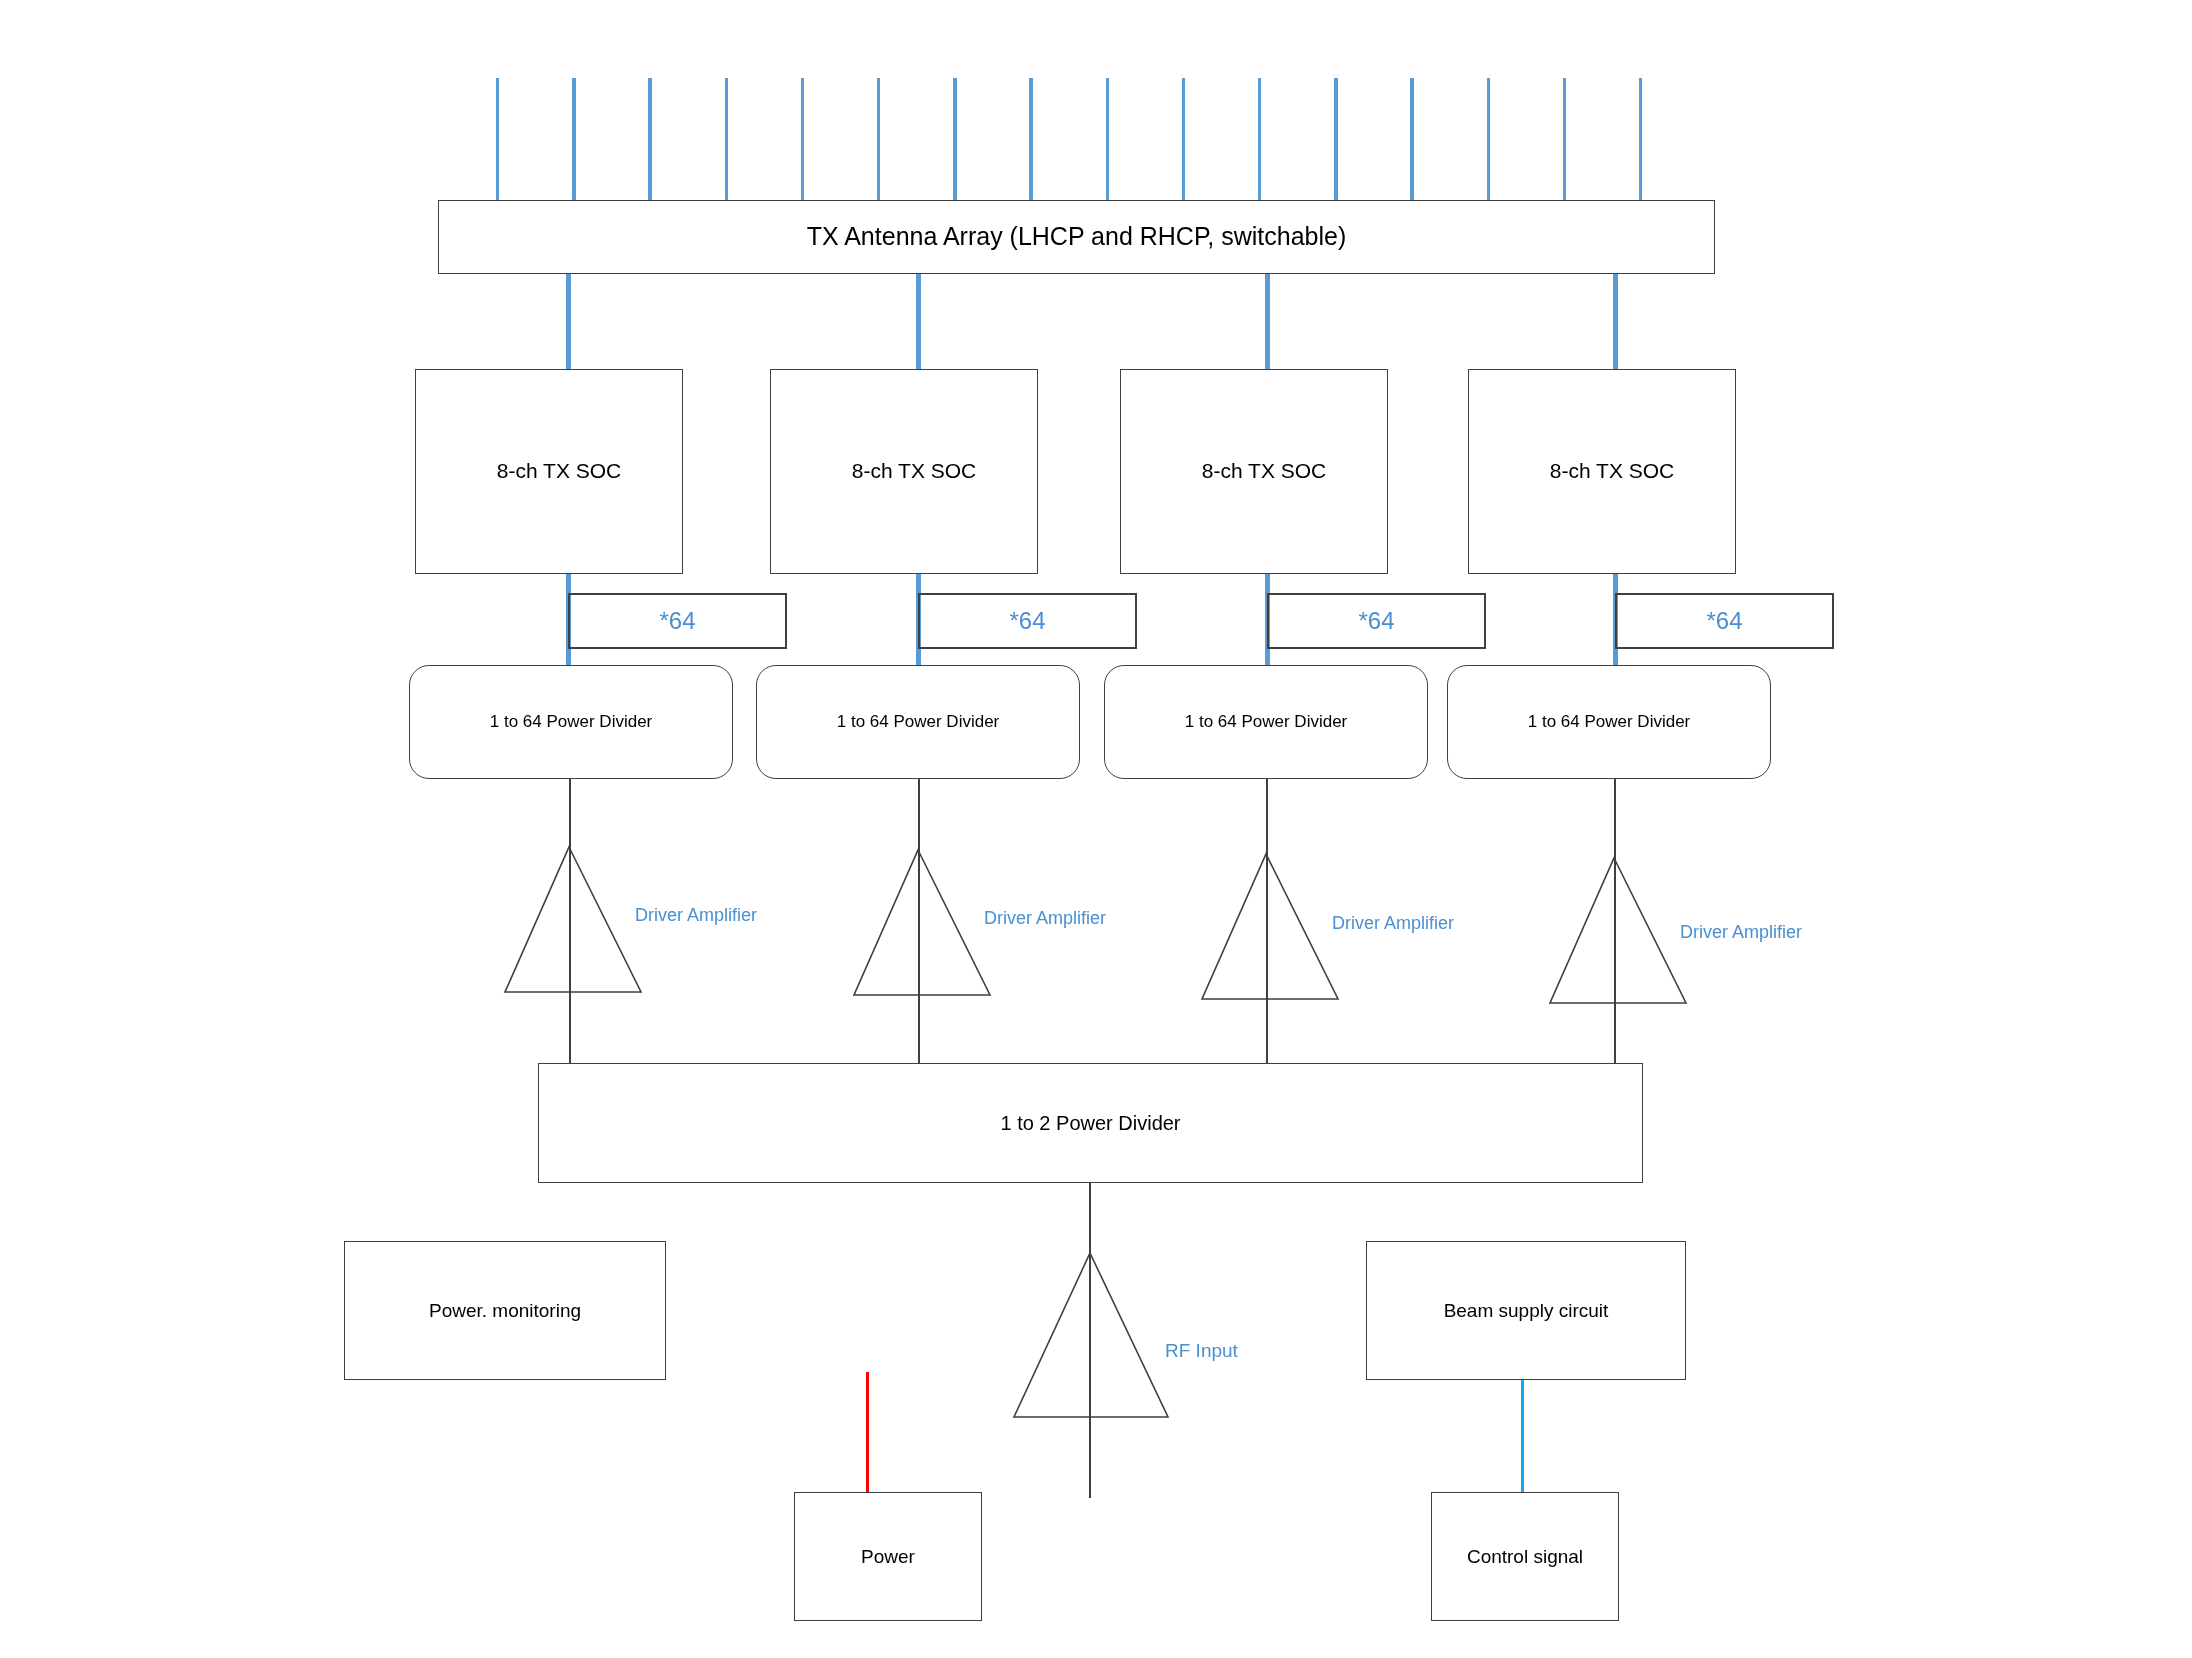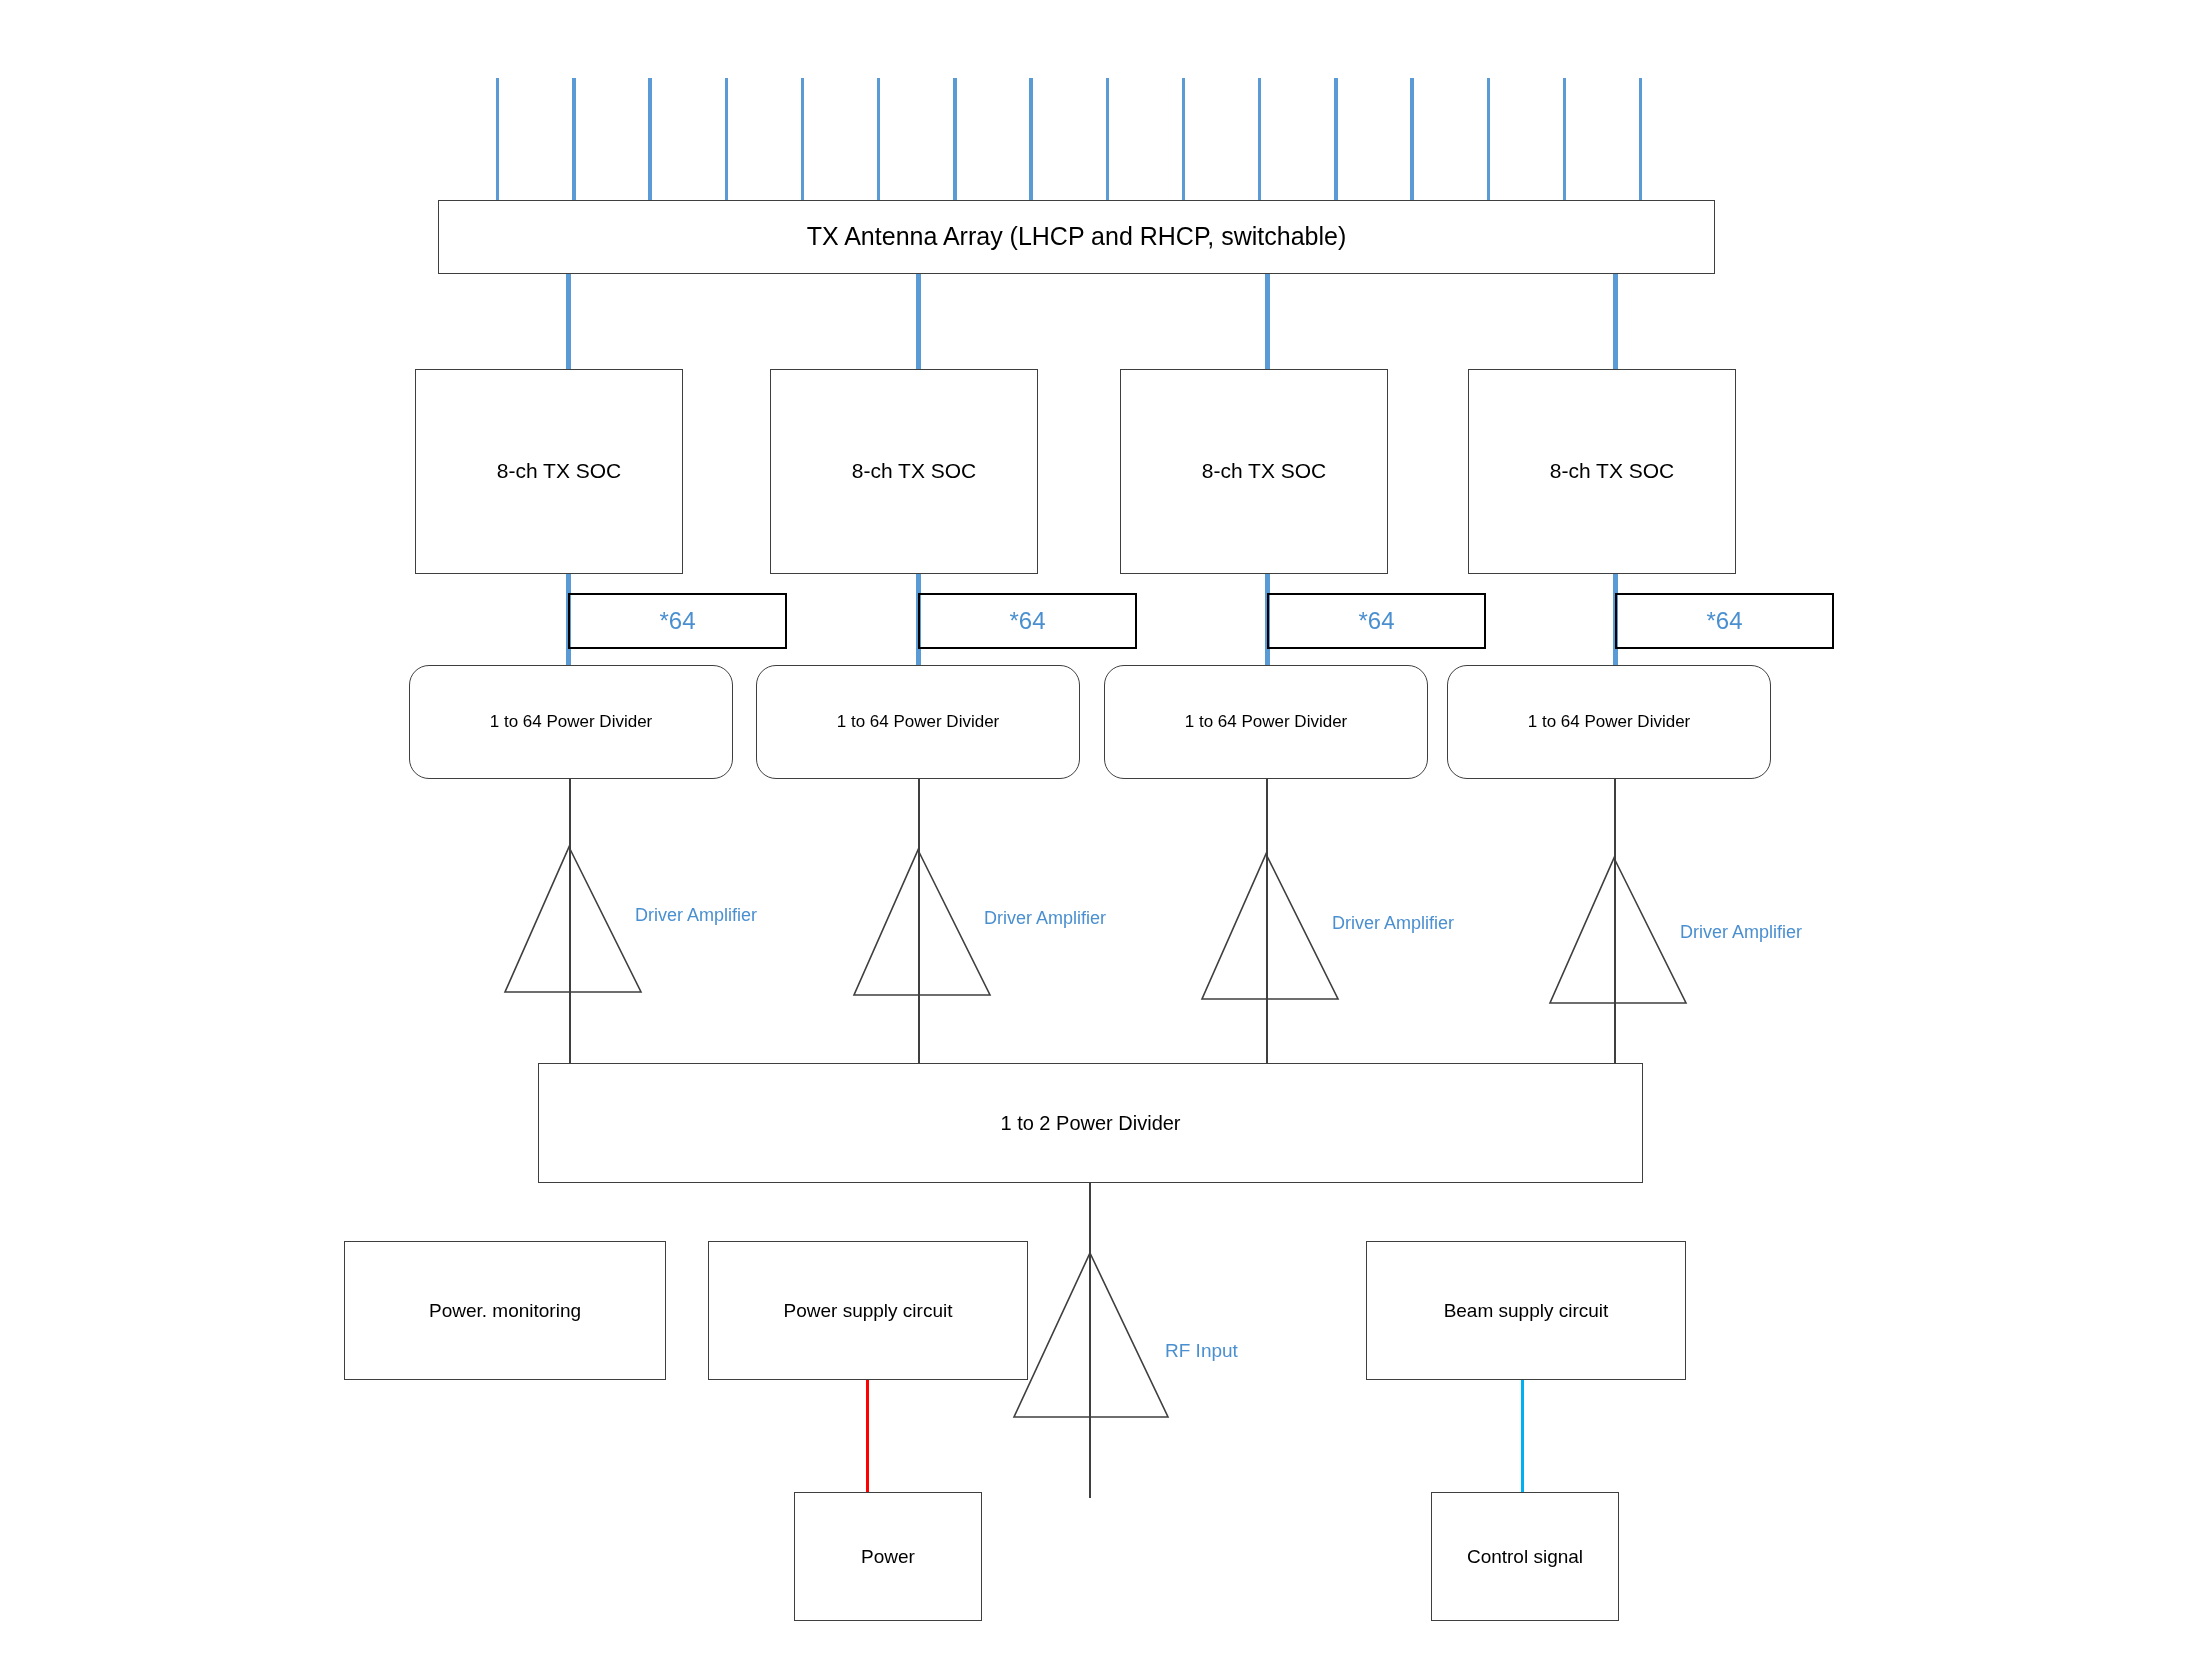--- a/index.html
+++ b/index.html
@@ -34,21 +34,21 @@
   .box .lbl {
     display: block;
     padding: 0 8px;
     line-height: 1.25;
   }
 
   
   .callout {
     position: absolute;
     box-sizing: border-box;
-    border: 2px solid #000000;
+    border: 2px solid #404040;
     background: transparent;
     display: flex;
     align-items: center;
     justify-content: center;
     color: #4a8fd0;
     z-index: 4;
   }
 
   
   .conn {
@@ -201,23 +201,20 @@
   <div class="amp" style="left:1012px; top:1251px;">
     <svg width="160" height="168" viewBox="0 0 160 168">
       <polygon points="78,2 156,166 2,166" fill="none" stroke="#3f3f3f" stroke-width="1.6"></polygon>
     </svg>
   </div>
   <div class="flabel fs-small" style="left:1165px; top:1340px;">RF Input</div>
 
   <div class="box fs-small" style="left:344px; top:1241px; width:322px; height:139px;">
     <span class="lbl">Power. monitoring</span>
   </div>
-  <div class="box fs-small" style="left:708px; top:1241px; width:320px; height:139px;">
-    <span class="lbl">Power supply circuit</span>
-  </div>
   <div class="box fs-small" style="left:1366px; top:1241px; width:320px; height:139px;">
     <span class="lbl">Beam supply circuit</span>
   </div>
 
   <div class="conn conn-red" style="left:866px; top:1372px; width:3.4px; height:126px;"></div>
   <div class="conn conn-cyan" style="left:1521px; top:1372px; width:3.4px; height:126px;"></div>
 
   <div class="box fs-small" style="left:794px; top:1492px; width:188px; height:129px;">
     <span class="lbl">Power</span>
   </div>

